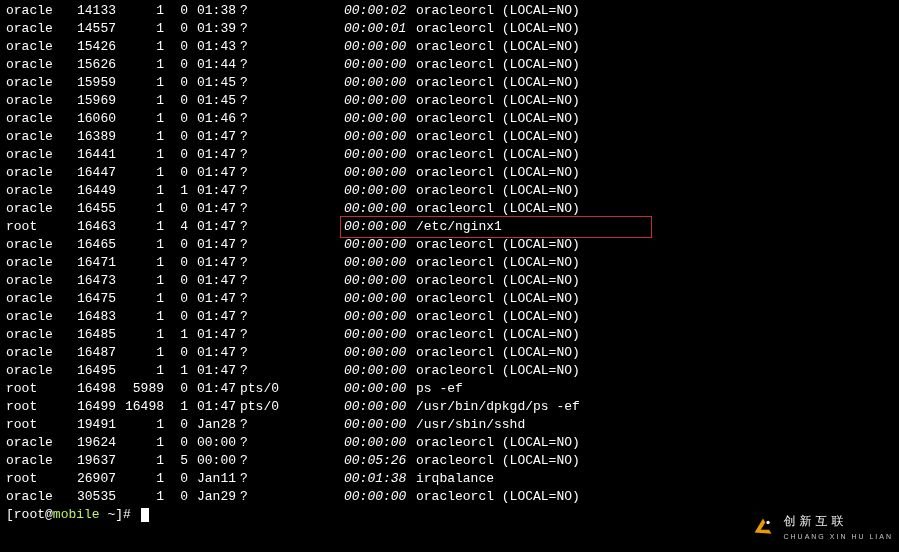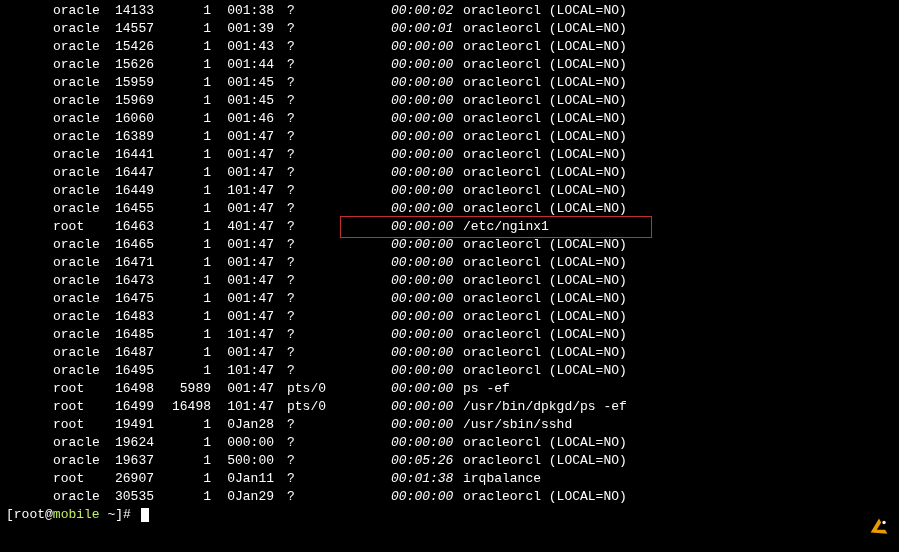--- a/index.html
+++ b/index.html
@@ -14,25 +14,25 @@
     height: 552px;
     overflow: hidden;
     position: relative;
   }
   .terminal {
     padding: 2px 6px;
     white-space: pre;
   }
   .row { display: block; height: 18px; }
   .cell { display: inline-block; }
-  .c-user { width: 62px; margin-left: 47px; }
-  .c-pid  { width: 48px; }
+  .c-user { width: 62px; }
+  .c-pid  { width: 48px; text-align: right; }
   .c-ppid { width: 48px; text-align: right; }
   .c-cc   { width: 24px; text-align: right; }
-  .c-stime{ width: 48px; text-align: left; }
+  .c-stime{ width: 48px; text-align: right; }
   .c-tty  { width: 48px; padding-left:4px; }
   .c-gap  { width: 56px; }
   .c-time { width: 72px; font-style: italic; }
   .c-cmd  { }
   .prompt-user { color: #fff; }
   .prompt-host { color: #bef264; }
   .cursor {
     display: inline-block;
     width: 8px;
     height: 14px;
@@ -72,15 +72,19 @@
 
 <div class="terminal" id="term"><div class="row"><span class="cell c-user">oracle</span><span class="cell c-pid">14133</span><span class="cell c-ppid">1</span><span class="cell c-cc">0</span><span class="cell c-stime">01:38</span><span class="cell c-tty">?</span><span class="cell c-gap"></span><span class="cell c-time">00:00:02</span><span class="cell c-cmd">oracleorcl (LOCAL=NO)</span></div><div class="row"><span class="cell c-user">oracle</span><span class="cell c-pid">14557</span><span class="cell c-ppid">1</span><span class="cell c-cc">0</span><span class="cell c-stime">01:39</span><span class="cell c-tty">?</span><span class="cell c-gap"></span><span class="cell c-time">00:00:01</span><span class="cell c-cmd">oracleorcl (LOCAL=NO)</span></div><div class="row"><span class="cell c-user">oracle</span><span class="cell c-pid">15426</span><span class="cell c-ppid">1</span><span class="cell c-cc">0</span><span class="cell c-stime">01:43</span><span class="cell c-tty">?</span><span class="cell c-gap"></span><span class="cell c-time">00:00:00</span><span class="cell c-cmd">oracleorcl (LOCAL=NO)</span></div><div class="row"><span class="cell c-user">oracle</span><span class="cell c-pid">15626</span><span class="cell c-ppid">1</span><span class="cell c-cc">0</span><span class="cell c-stime">01:44</span><span class="cell c-tty">?</span><span class="cell c-gap"></span><span class="cell c-time">00:00:00</span><span class="cell c-cmd">oracleorcl (LOCAL=NO)</span></div><div class="row"><span class="cell c-user">oracle</span><span class="cell c-pid">15959</span><span class="cell c-ppid">1</span><span class="cell c-cc">0</span><span class="cell c-stime">01:45</span><span class="cell c-tty">?</span><span class="cell c-gap"></span><span class="cell c-time">00:00:00</span><span class="cell c-cmd">oracleorcl (LOCAL=NO)</span></div><div class="row"><span class="cell c-user">oracle</span><span class="cell c-pid">15969</span><span class="cell c-ppid">1</span><span class="cell c-cc">0</span><span class="cell c-stime">01:45</span><span class="cell c-tty">?</span><span class="cell c-gap"></span><span class="cell c-time">00:00:00</span><span class="cell c-cmd">oracleorcl (LOCAL=NO)</span></div><div class="row"><span class="cell c-user">oracle</span><span class="cell c-pid">16060</span><span class="cell c-ppid">1</span><span class="cell c-cc">0</span><span class="cell c-stime">01:46</span><span class="cell c-tty">?</span><span class="cell c-gap"></span><span class="cell c-time">00:00:00</span><span class="cell c-cmd">oracleorcl (LOCAL=NO)</span></div><div class="row"><span class="cell c-user">oracle</span><span class="cell c-pid">16389</span><span class="cell c-ppid">1</span><span class="cell c-cc">0</span><span class="cell c-stime">01:47</span><span class="cell c-tty">?</span><span class="cell c-gap"></span><span class="cell c-time">00:00:00</span><span class="cell c-cmd">oracleorcl (LOCAL=NO)</span></div><div class="row"><span class="cell c-user">oracle</span><span class="cell c-pid">16441</span><span class="cell c-ppid">1</span><span class="cell c-cc">0</span><span class="cell c-stime">01:47</span><span class="cell c-tty">?</span><span class="cell c-gap"></span><span class="cell c-time">00:00:00</span><span class="cell c-cmd">oracleorcl (LOCAL=NO)</span></div><div class="row"><span class="cell c-user">oracle</span><span class="cell c-pid">16447</span><span class="cell c-ppid">1</span><span class="cell c-cc">0</span><span class="cell c-stime">01:47</span><span class="cell c-tty">?</span><span class="cell c-gap"></span><span class="cell c-time">00:00:00</span><span class="cell c-cmd">oracleorcl (LOCAL=NO)</span></div><div class="row"><span class="cell c-user">oracle</span><span class="cell c-pid">16449</span><span class="cell c-ppid">1</span><span class="cell c-cc">1</span><span class="cell c-stime">01:47</span><span class="cell c-tty">?</span><span class="cell c-gap"></span><span class="cell c-time">00:00:00</span><span class="cell c-cmd">oracleorcl (LOCAL=NO)</span></div><div class="row"><span class="cell c-user">oracle</span><span class="cell c-pid">16455</span><span class="cell c-ppid">1</span><span class="cell c-cc">0</span><span class="cell c-stime">01:47</span><span class="cell c-tty">?</span><span class="cell c-gap"></span><span class="cell c-time">00:00:00</span><span class="cell c-cmd">oracleorcl (LOCAL=NO)</span></div><div class="row"><span class="cell c-user">root</span><span class="cell c-pid">16463</span><span class="cell c-ppid">1</span><span class="cell c-cc">4</span><span class="cell c-stime">01:47</span><span class="cell c-tty">?</span><span class="cell c-gap"></span><span class="cell c-time">00:00:00</span><span class="cell c-cmd">/etc/nginx1</span></div><div class="row"><span class="cell c-user">oracle</span><span class="cell c-pid">16465</span><span class="cell c-ppid">1</span><span class="cell c-cc">0</span><span class="cell c-stime">01:47</span><span class="cell c-tty">?</span><span class="cell c-gap"></span><span class="cell c-time">00:00:00</span><span class="cell c-cmd">oracleorcl (LOCAL=NO)</span></div><div class="row"><span class="cell c-user">oracle</span><span class="cell c-pid">16471</span><span class="cell c-ppid">1</span><span class="cell c-cc">0</span><span class="cell c-stime">01:47</span><span class="cell c-tty">?</span><span class="cell c-gap"></span><span class="cell c-time">00:00:00</span><span class="cell c-cmd">oracleorcl (LOCAL=NO)</span></div><div class="row"><span class="cell c-user">oracle</span><span class="cell c-pid">16473</span><span class="cell c-ppid">1</span><span class="cell c-cc">0</span><span class="cell c-stime">01:47</span><span class="cell c-tty">?</span><span class="cell c-gap"></span><span class="cell c-time">00:00:00</span><span class="cell c-cmd">oracleorcl (LOCAL=NO)</span></div><div class="row"><span class="cell c-user">oracle</span><span class="cell c-pid">16475</span><span class="cell c-ppid">1</span><span class="cell c-cc">0</span><span class="cell c-stime">01:47</span><span class="cell c-tty">?</span><span class="cell c-gap"></span><span class="cell c-time">00:00:00</span><span class="cell c-cmd">oracleorcl (LOCAL=NO)</span></div><div class="row"><span class="cell c-user">oracle</span><span class="cell c-pid">16483</span><span class="cell c-ppid">1</span><span class="cell c-cc">0</span><span class="cell c-stime">01:47</span><span class="cell c-tty">?</span><span class="cell c-gap"></span><span class="cell c-time">00:00:00</span><span class="cell c-cmd">oracleorcl (LOCAL=NO)</span></div><div class="row"><span class="cell c-user">oracle</span><span class="cell c-pid">16485</span><span class="cell c-ppid">1</span><span class="cell c-cc">1</span><span class="cell c-stime">01:47</span><span class="cell c-tty">?</span><span class="cell c-gap"></span><span class="cell c-time">00:00:00</span><span class="cell c-cmd">oracleorcl (LOCAL=NO)</span></div><div class="row"><span class="cell c-user">oracle</span><span class="cell c-pid">16487</span><span class="cell c-ppid">1</span><span class="cell c-cc">0</span><span class="cell c-stime">01:47</span><span class="cell c-tty">?</span><span class="cell c-gap"></span><span class="cell c-time">00:00:00</span><span class="cell c-cmd">oracleorcl (LOCAL=NO)</span></div><div class="row"><span class="cell c-user">oracle</span><span class="cell c-pid">16495</span><span class="cell c-ppid">1</span><span class="cell c-cc">1</span><span class="cell c-stime">01:47</span><span class="cell c-tty">?</span><span class="cell c-gap"></span><span class="cell c-time">00:00:00</span><span class="cell c-cmd">oracleorcl (LOCAL=NO)</span></div><div class="row"><span class="cell c-user">root</span><span class="cell c-pid">16498</span><span class="cell c-ppid">5989</span><span class="cell c-cc">0</span><span class="cell c-stime">01:47</span><span class="cell c-tty">pts/0</span><span class="cell c-gap"></span><span class="cell c-time">00:00:00</span><span class="cell c-cmd">ps -ef</span></div><div class="row"><span class="cell c-user">root</span><span class="cell c-pid">16499</span><span class="cell c-ppid">16498</span><span class="cell c-cc">1</span><span class="cell c-stime">01:47</span><span class="cell c-tty">pts/0</span><span class="cell c-gap"></span><span class="cell c-time">00:00:00</span><span class="cell c-cmd">/usr/bin/dpkgd/ps -ef</span></div><div class="row"><span class="cell c-user">root</span><span class="cell c-pid">19491</span><span class="cell c-ppid">1</span><span class="cell c-cc">0</span><span class="cell c-stime">Jan28</span><span class="cell c-tty">?</span><span class="cell c-gap"></span><span class="cell c-time">00:00:00</span><span class="cell c-cmd">/usr/sbin/sshd</span></div><div class="row"><span class="cell c-user">oracle</span><span class="cell c-pid">19624</span><span class="cell c-ppid">1</span><span class="cell c-cc">0</span><span class="cell c-stime">00:00</span><span class="cell c-tty">?</span><span class="cell c-gap"></span><span class="cell c-time">00:00:00</span><span class="cell c-cmd">oracleorcl (LOCAL=NO)</span></div><div class="row"><span class="cell c-user">oracle</span><span class="cell c-pid">19637</span><span class="cell c-ppid">1</span><span class="cell c-cc">5</span><span class="cell c-stime">00:00</span><span class="cell c-tty">?</span><span class="cell c-gap"></span><span class="cell c-time">00:05:26</span><span class="cell c-cmd">oracleorcl (LOCAL=NO)</span></div><div class="row"><span class="cell c-user">root</span><span class="cell c-pid">26907</span><span class="cell c-ppid">1</span><span class="cell c-cc">0</span><span class="cell c-stime">Jan11</span><span class="cell c-tty">?</span><span class="cell c-gap"></span><span class="cell c-time">00:01:38</span><span class="cell c-cmd">irqbalance</span></div><div class="row"><span class="cell c-user">oracle</span><span class="cell c-pid">30535</span><span class="cell c-ppid">1</span><span class="cell c-cc">0</span><span class="cell c-stime">Jan29</span><span class="cell c-tty">?</span><span class="cell c-gap"></span><span class="cell c-time">00:00:00</span><span class="cell c-cmd">oracleorcl (LOCAL=NO)</span></div><div class="row"><span>[<span class="prompt-user">root</span>@<span class="prompt-host">mobile</span> ~]# </span><span class="cursor"></span></div></div>
 
 <div class="watermark">
   <span class="wm-icon">
     <svg viewBox="0 0 100 100">
       <path d="M20 70 L50 20 L58 34 L42 60 L72 60 L80 74 Z" fill="#f5a300"></path>
       <circle cx="68" cy="34" r="6" fill="#fff"></circle>
     </svg>
   </span>
+  <span>
+    <span>创新互联</span>
+    <span class="watermark-sub">CHUANG XIN HU LIAN</span>
+  </span>
 </div>
 
 <div class="highlight-box" style="left: 340px; top: 216px; width: 310px; height: 20px;"></div>
 
 </body></html>

